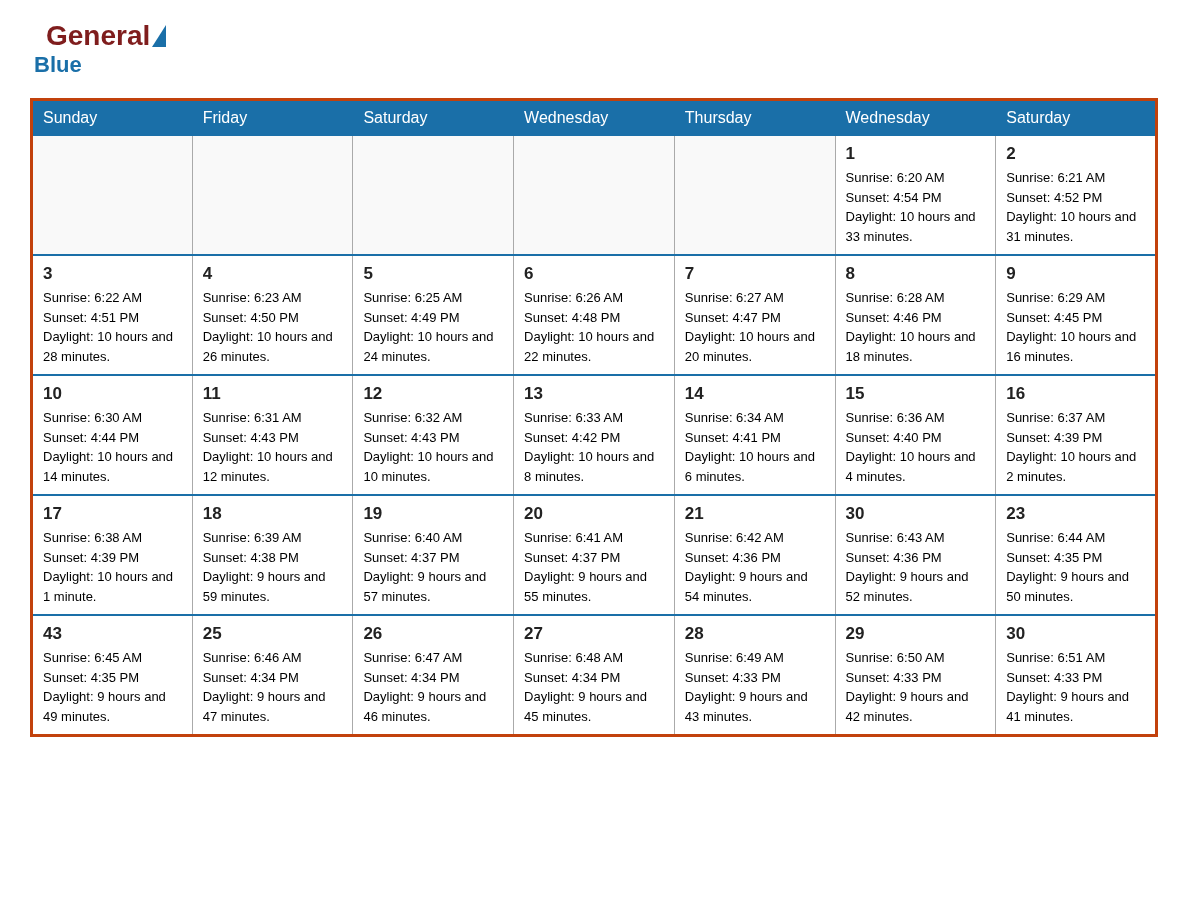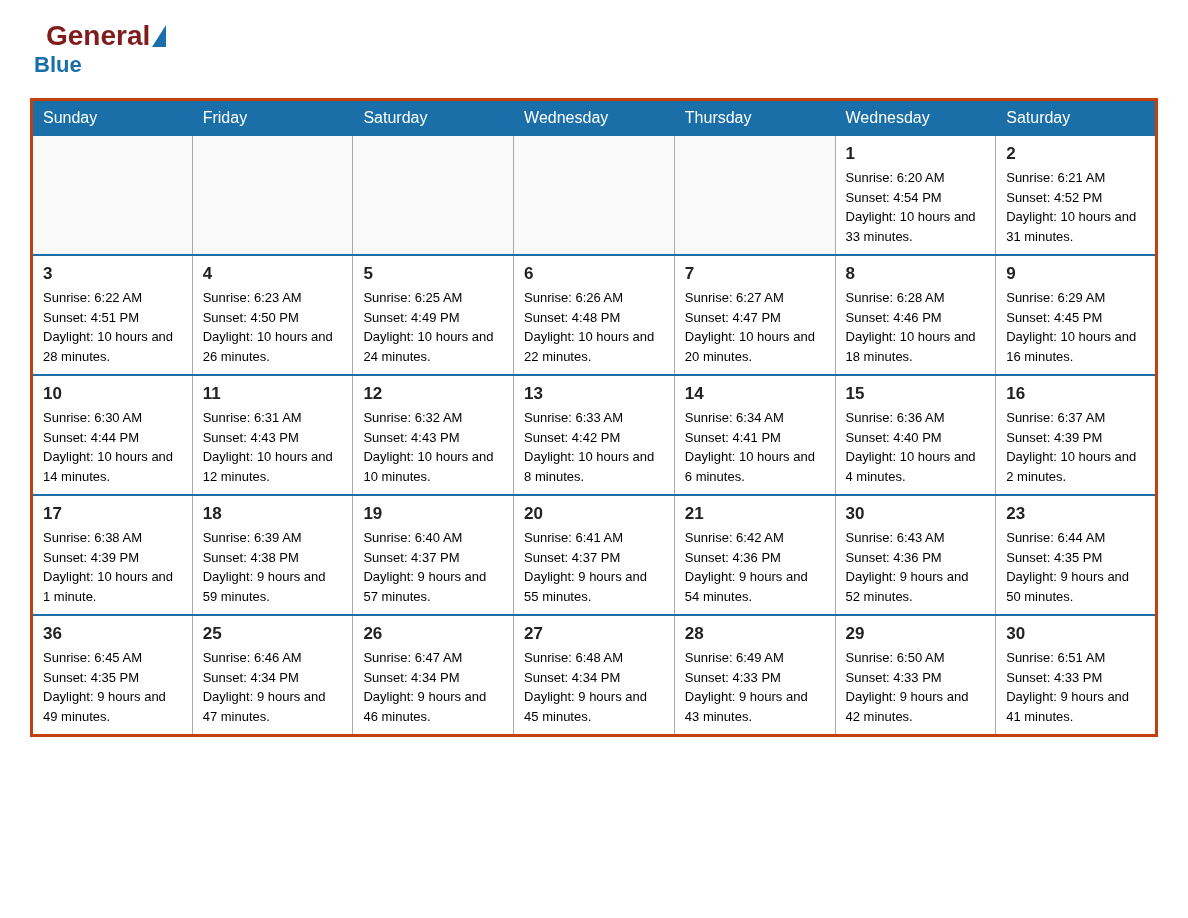--- a/index.html
+++ b/index.html
@@ -232,21 +232,21 @@
           <span class="day-number">30</span>
           <div class="day-info">Sunrise: 6:43 AM<br>Sunset: 4:36 PM<br>Daylight: 9 hours and 52 minutes.</div>
         </td>
         <td>
           <span class="day-number">23</span>
           <div class="day-info">Sunrise: 6:44 AM<br>Sunset: 4:35 PM<br>Daylight: 9 hours and 50 minutes.</div>
         </td>
       </tr>
       <tr class="row-separator">
         <td>
-          <span class="day-number">36</span>
+          <span class="day-number">43</span>
           <div class="day-info">Sunrise: 6:45 AM<br>Sunset: 4:35 PM<br>Daylight: 9 hours and 49 minutes.</div>
         </td>
         <td>
           <span class="day-number">25</span>
           <div class="day-info">Sunrise: 6:46 AM<br>Sunset: 4:34 PM<br>Daylight: 9 hours and 47 minutes.</div>
         </td>
         <td>
           <span class="day-number">26</span>
           <div class="day-info">Sunrise: 6:47 AM<br>Sunset: 4:34 PM<br>Daylight: 9 hours and 46 minutes.</div>
         </td>

